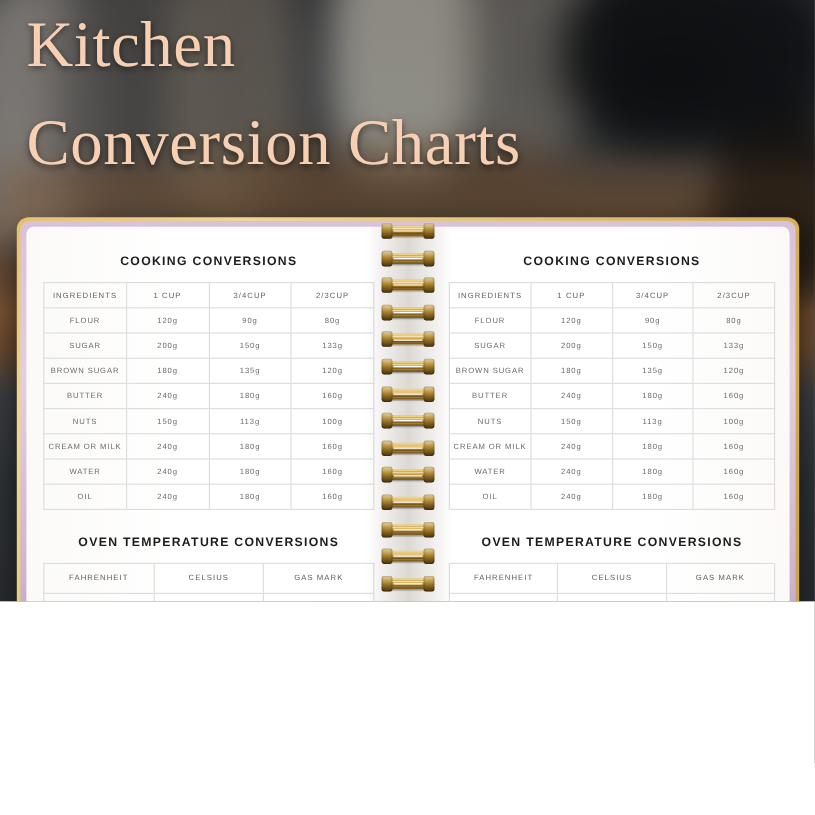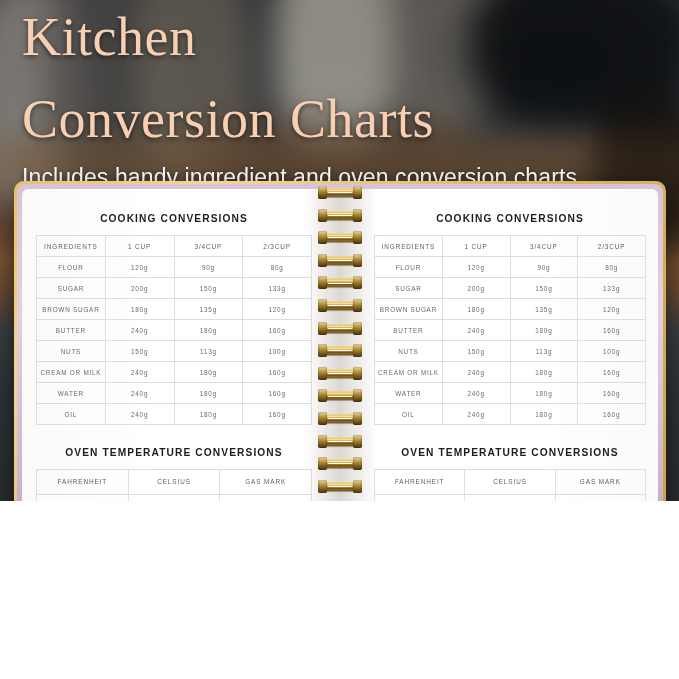--- a/index.html
+++ b/index.html
@@ -329,21 +329,20 @@
       <div class="bb bb-6"></div>
     <div class="bb bb-7"></div>
       <div class="bb bb-8"></div>
       <div class="bb bb-9"></div>
     <div class="bb bb-10"></div>
   </div>
 
   <div class="headline">
     <div class="title-line title-line-1">Kitchen</div>
     <div class="title-line title-line-2">Conversion Charts</div>
-    <div class="subtitle">Includes handy ingredient and oven conversion charts</div>
   </div>
 
   <div class="table-surface"></div>
 
   <div class="book-outer">
     <div class="book-edge-pink"></div>
     <div class="book-edge-navy"></div>
 
     <div class="page-surface">
 

